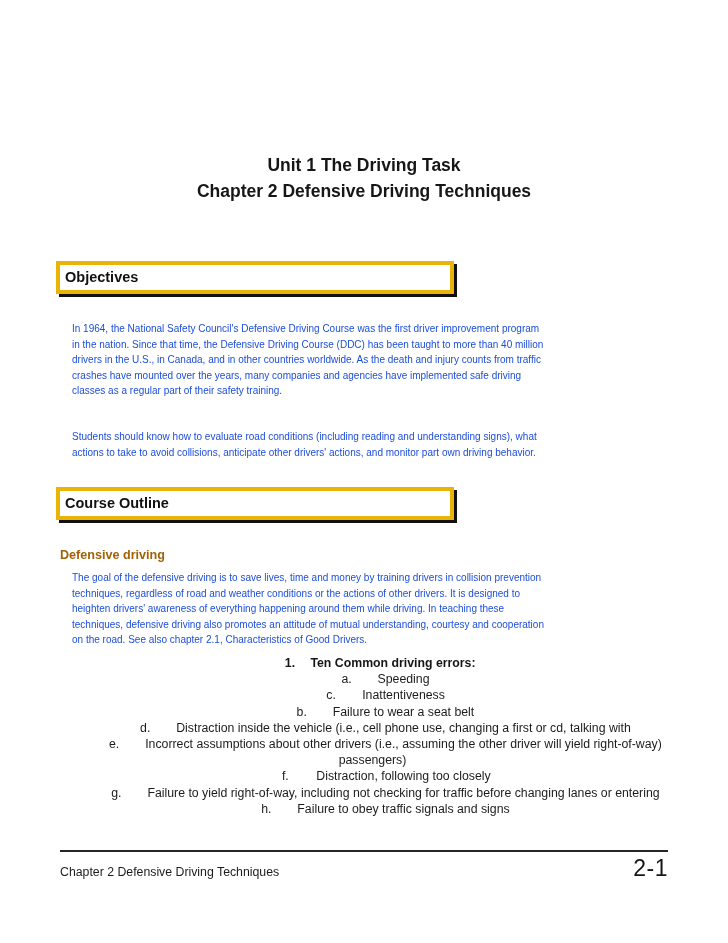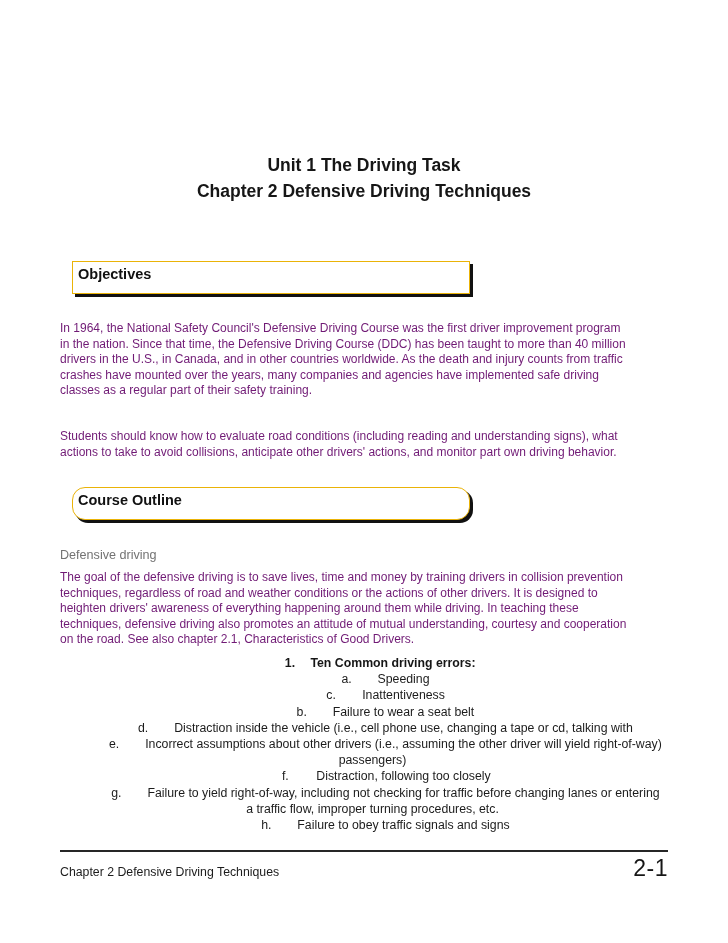--- a/index.html
+++ b/index.html
@@ -22,53 +22,53 @@
     left: 0;
     width: 728px;
     text-align: center;
     font-weight: bold;
     font-size: 17.5px;
     line-height: 25.5px;
     color: #161616;
   }
   .header-box {
     position: absolute;
-    left: 72px;
+    left: 56px;
     width: 398px;
     height: 33px;
     box-sizing: border-box;
-    border: 1px solid #eab308;
+    border: 4px solid #eab308;
     box-shadow: 3px 3px 0 #111111;
     background: #ffffff;
     font-weight: bold;
     font-size: 14.5px;
     padding: 4px 0 0 5px;
     color: #111111;
   }
   .box-objectives { top: 261px; }
-  .box-course    { top: 487px; border-radius: 13px; }
+  .box-course    { top: 487px; }
   .para {
     position: absolute;
-    left: 60px;
+    left: 72px;
     width: 618px;
-    font-size: 12px;
+    font-size: 10px;
     line-height: 15.6px;
     white-space: pre-line;
-    color: #701a75;
+    color: #1d4ed8;
   }
   .para-intro    { top: 321px; }
   .para-students { top: 429px; }
   .para-goal     { top: 570px; }
   .sub-heading {
     position: absolute;
     left: 60px;
     top: 548px;
     font-size: 12.6px;
-    font-weight: normal;
-    color: #737373;
+    font-weight: bold;
+    color: #a16207;
   }
   .errors-list {
     position: absolute;
     left: 60px;
     top: 655px;
     width: 625px;
     font-size: 12.3px;
   }
   .list-line {
     line-height: 16.2px;
@@ -141,36 +141,33 @@
     <div class="list-line li-sub">
       <span class="marker">a.</span><span>Speeding</span>
     </div>
     <div class="list-line li-sub">
       <span class="marker">c.</span><span>Inattentiveness</span>
     </div>
     <div class="list-line li-sub">
       <span class="marker">b.</span><span>Failure to wear a seat belt</span>
     </div>
     <div class="list-line li-sub">
-      <span class="marker">d.</span><span>Distraction inside the vehicle (i.e., cell phone use, changing a tape or cd, talking with</span>
+      <span class="marker">d.</span><span>Distraction inside the vehicle (i.e., cell phone use, changing a first or cd, talking with</span>
     </div>
     <div class="list-line li-sub">
       <span class="marker">e.</span><span>Incorrect assumptions about other drivers (i.e., assuming the other driver will yield right-of-way)</span>
     </div>
     <div class="list-line">
       <span>passengers)</span>
     </div>
     <div class="list-line li-sub">
       <span class="marker">f.</span><span>Distraction, following too closely</span>
     </div>
     <div class="list-line li-sub">
       <span class="marker">g.</span><span>Failure to yield right-of-way, including not checking for traffic before changing lanes or entering</span>
-    </div>
-    <div class="list-line">
-      <span>a traffic flow, improper turning procedures, etc.</span>
     </div>
     <div class="list-line li-sub">
       <span class="marker">h.</span><span>Failure to obey traffic signals and signs</span>
     </div>
   </div>
 
   <div class="footer-rule"></div>
 
   <div class="footer">
     <span class="footer-left">Chapter 2 Defensive Driving Techniques</span>

